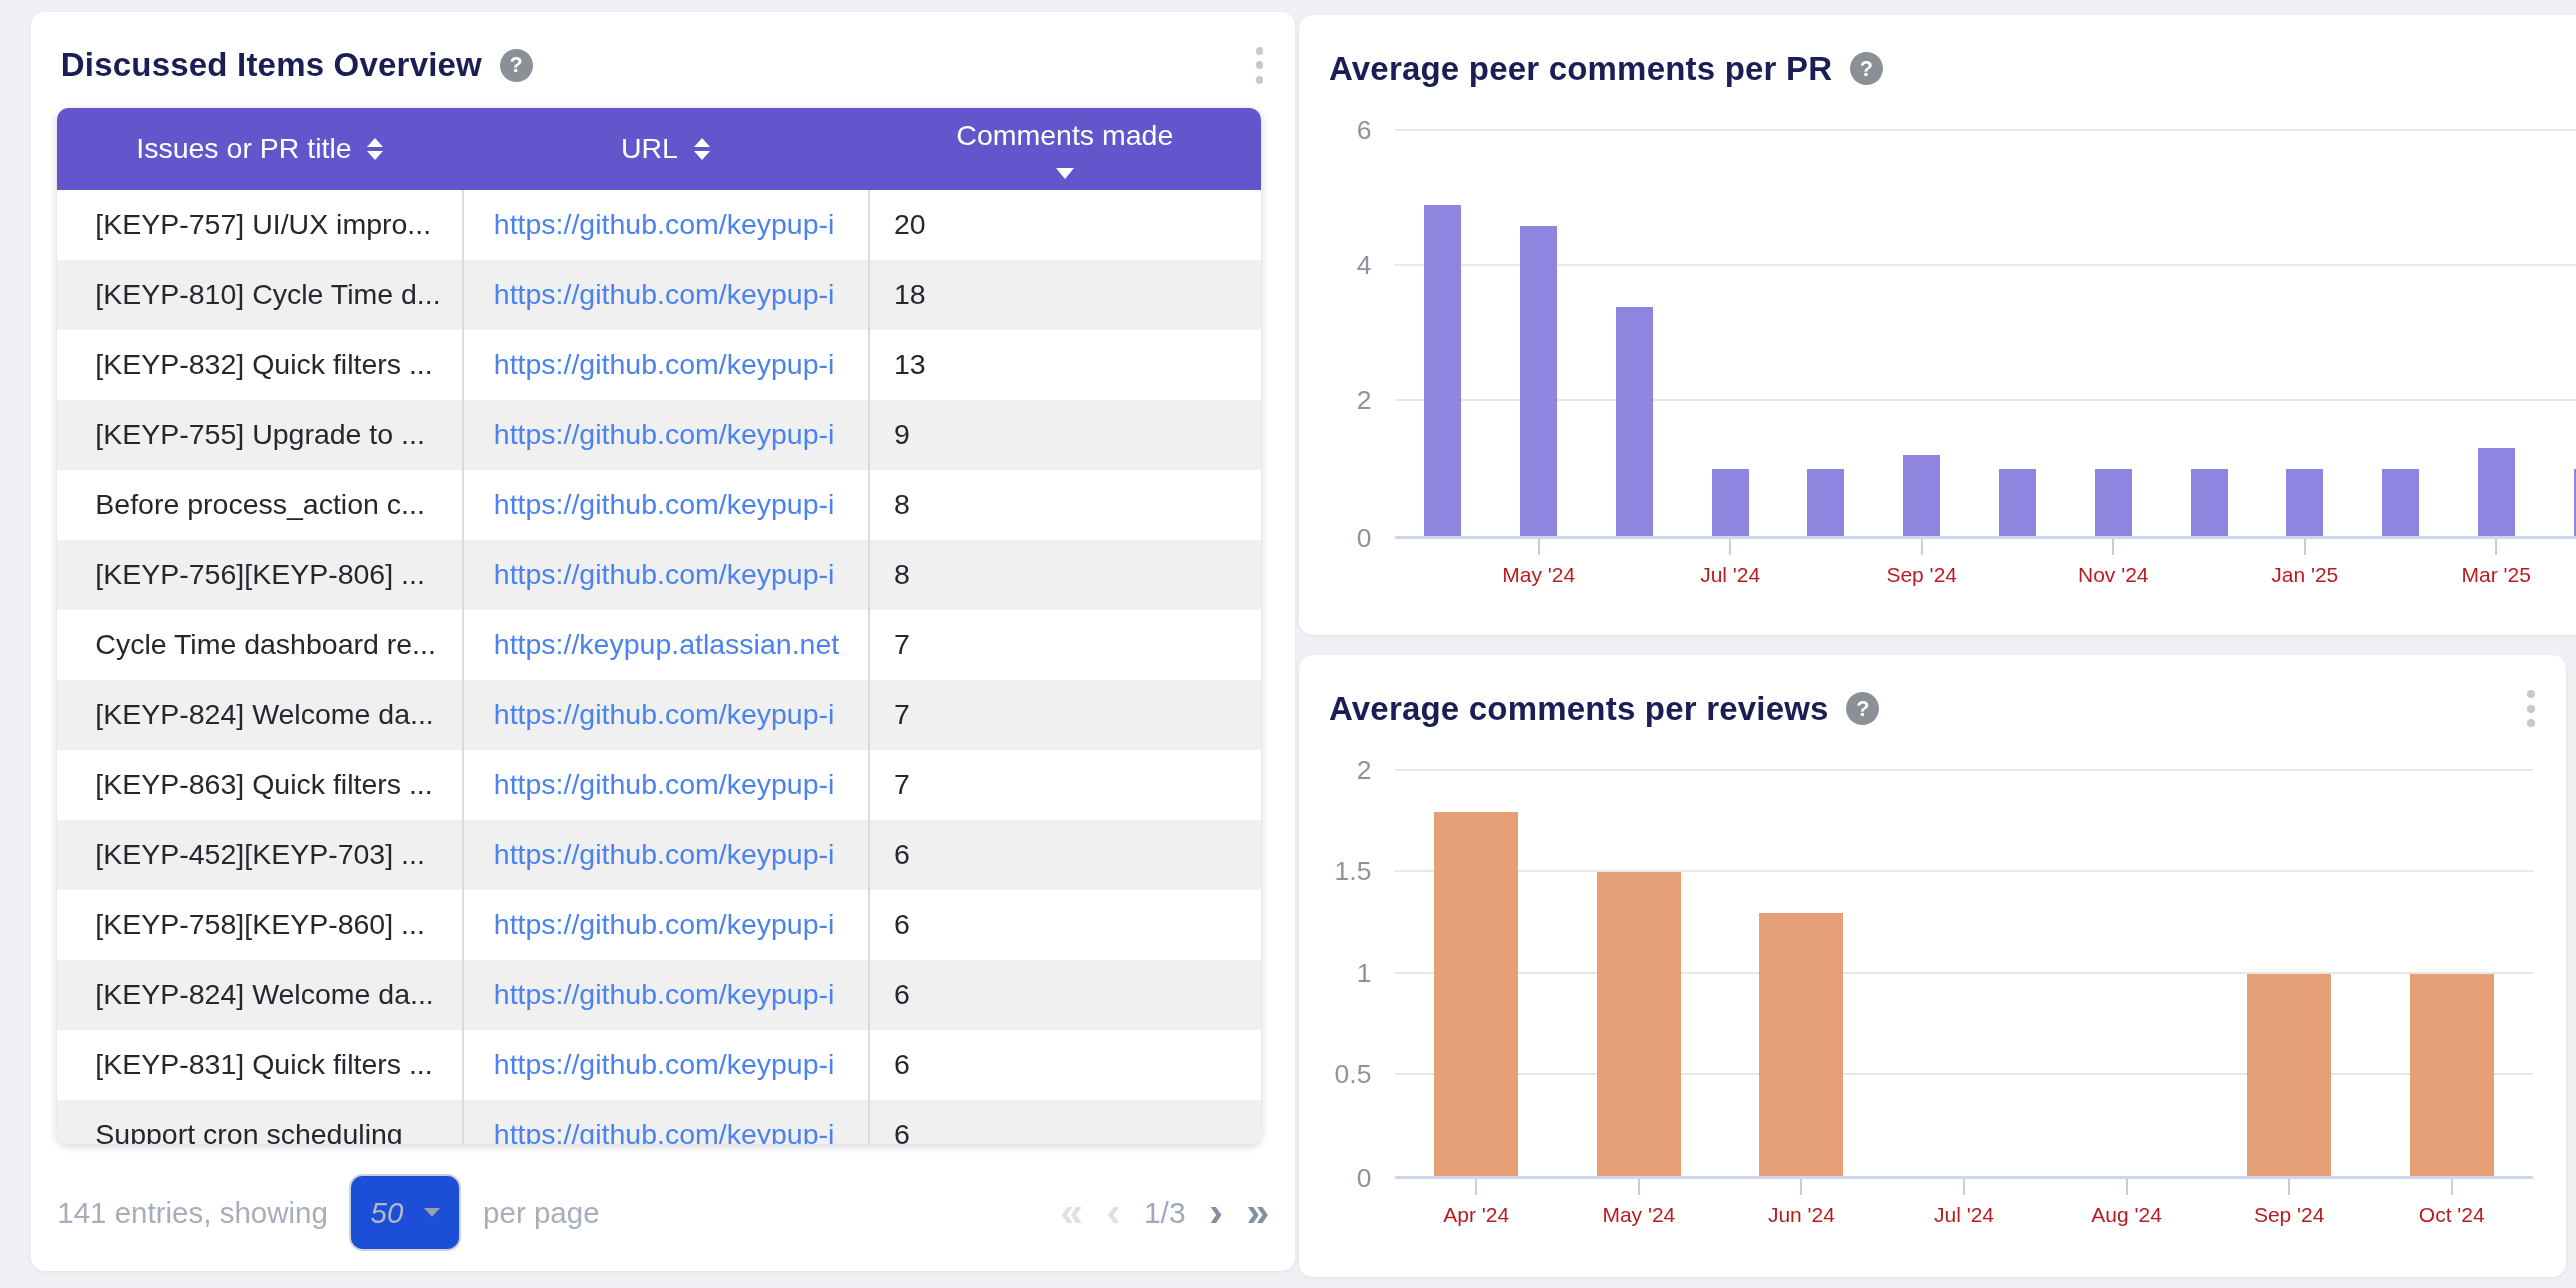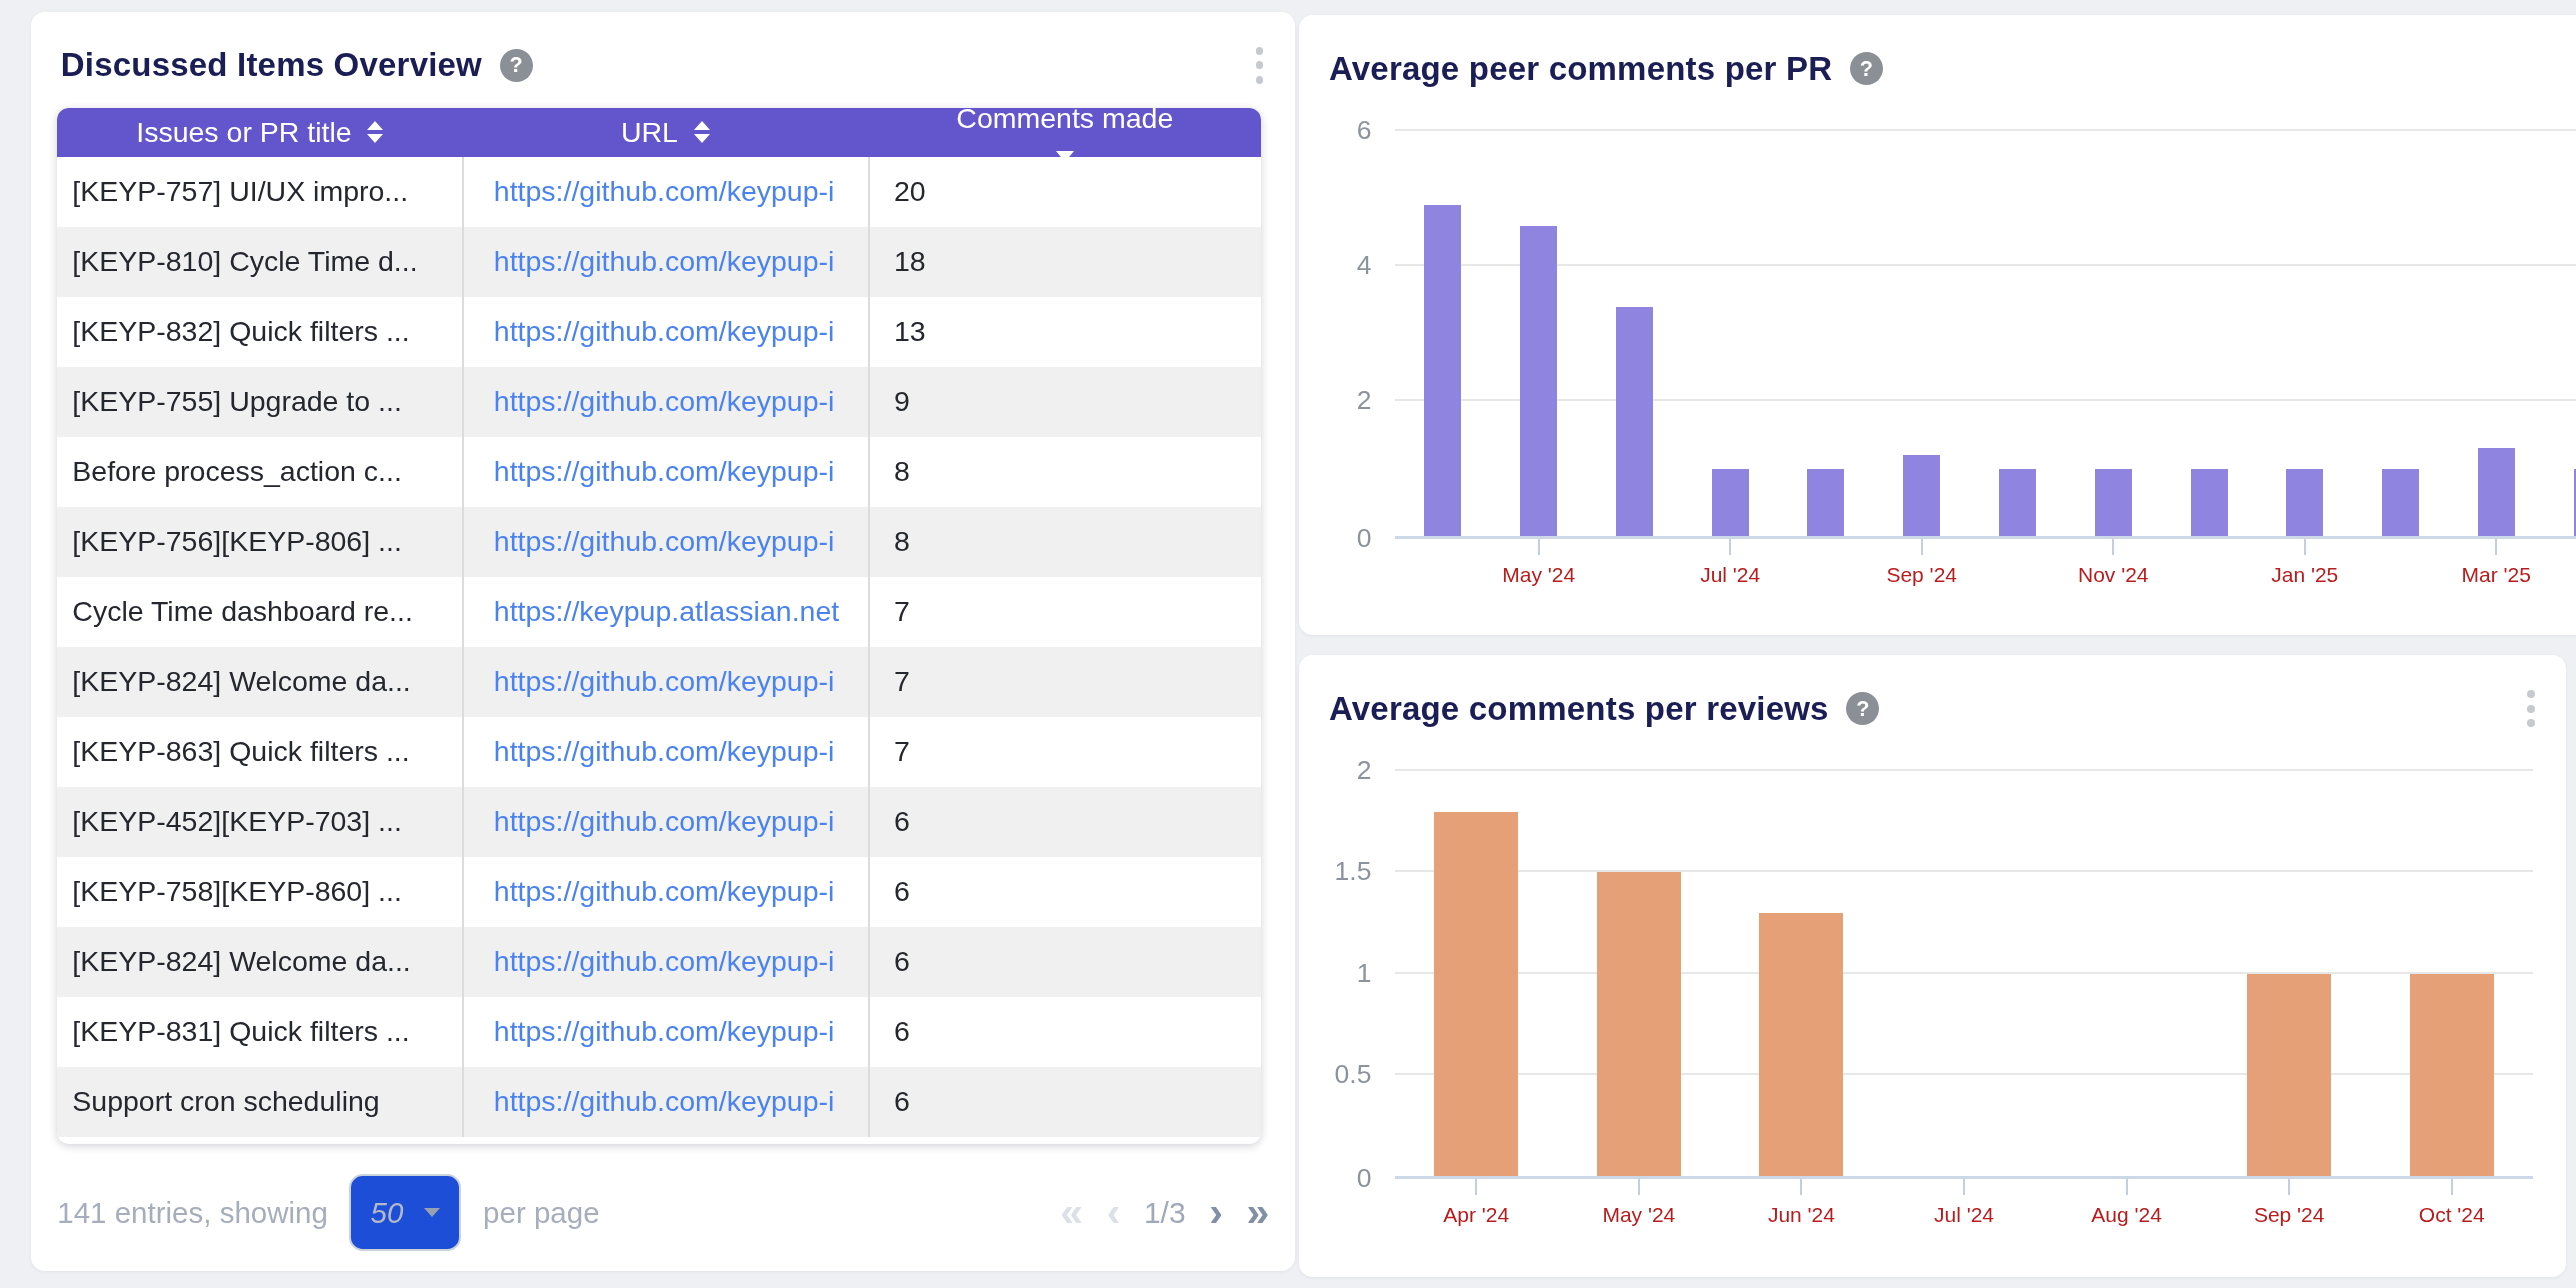--- a/index.html
+++ b/index.html
@@ -44,21 +44,21 @@
   }
 
   
   .table-wrap {
     position:absolute; top:96px; left:26.5px; width:1204px; height:1036px;
     border-radius:11.8px; overflow:hidden;
     box-shadow:0 2px 8.8px rgba(30,30,60,0.20);
     background:#fff;
   }
   .thead {
-    display:flex; height:49px; background:#6355cb;
+    display:flex; height:82px; background:#6355cb;
     border-radius:9.8px 9.8px 0 0; color:#ffffff;align-items:center;
   }
   .th {
     display:flex; align-items:center; justify-content:center;
     font-size:28.5px; gap:15.7px; cursor:pointer;
   }
   .th.c1 { width:405px; }
   .th.c2 { width:406px; }
   .th.c3 { width:393px;flex-direction:column; }
   .sort-both { display:flex; flex-direction:column; gap:3.9px; }
@@ -66,21 +66,21 @@
   .tri-down  { width:0; height:0; border-left:8.8px solid transparent; border-right:8.8px solid transparent; border-top:9.8px solid #ffffff; }
   .tri-down.big { border-left-width:9.8px; border-right-width:9.8px; border-top-width:11.8px; }
 
   .trow { display:flex; height:70px; background:#ffffff; }
   .trow.alt { background:#f0f0f0; }
   .td {
     display:flex; align-items:center;
     font-size:28.5px; color:#24272e;
     overflow:hidden; white-space:nowrap;
   }
-  .td.c1 { width:405px; padding-left:15px;text-align:center; }
+  .td.c1 { width:405px; padding-left:38px;text-align:center; }
   .td.c2 { width:406px; padding-left:29.5px; border-left:2px solid #dcdcdc; }
   .td.c3 { width:393px; padding-left:23.6px; border-left:2px solid #dcdcdc; }
   .td.c2 a { color:#4a82ef; text-decoration:none; overflow:hidden; white-space:nowrap; }
 
   
   .card-footer {
     position:absolute; left:26.5px; right:25.5px; bottom:17.7px; height:81px;
     display:flex; align-items:center;
   }
   .entries-text, .per-page-text {

